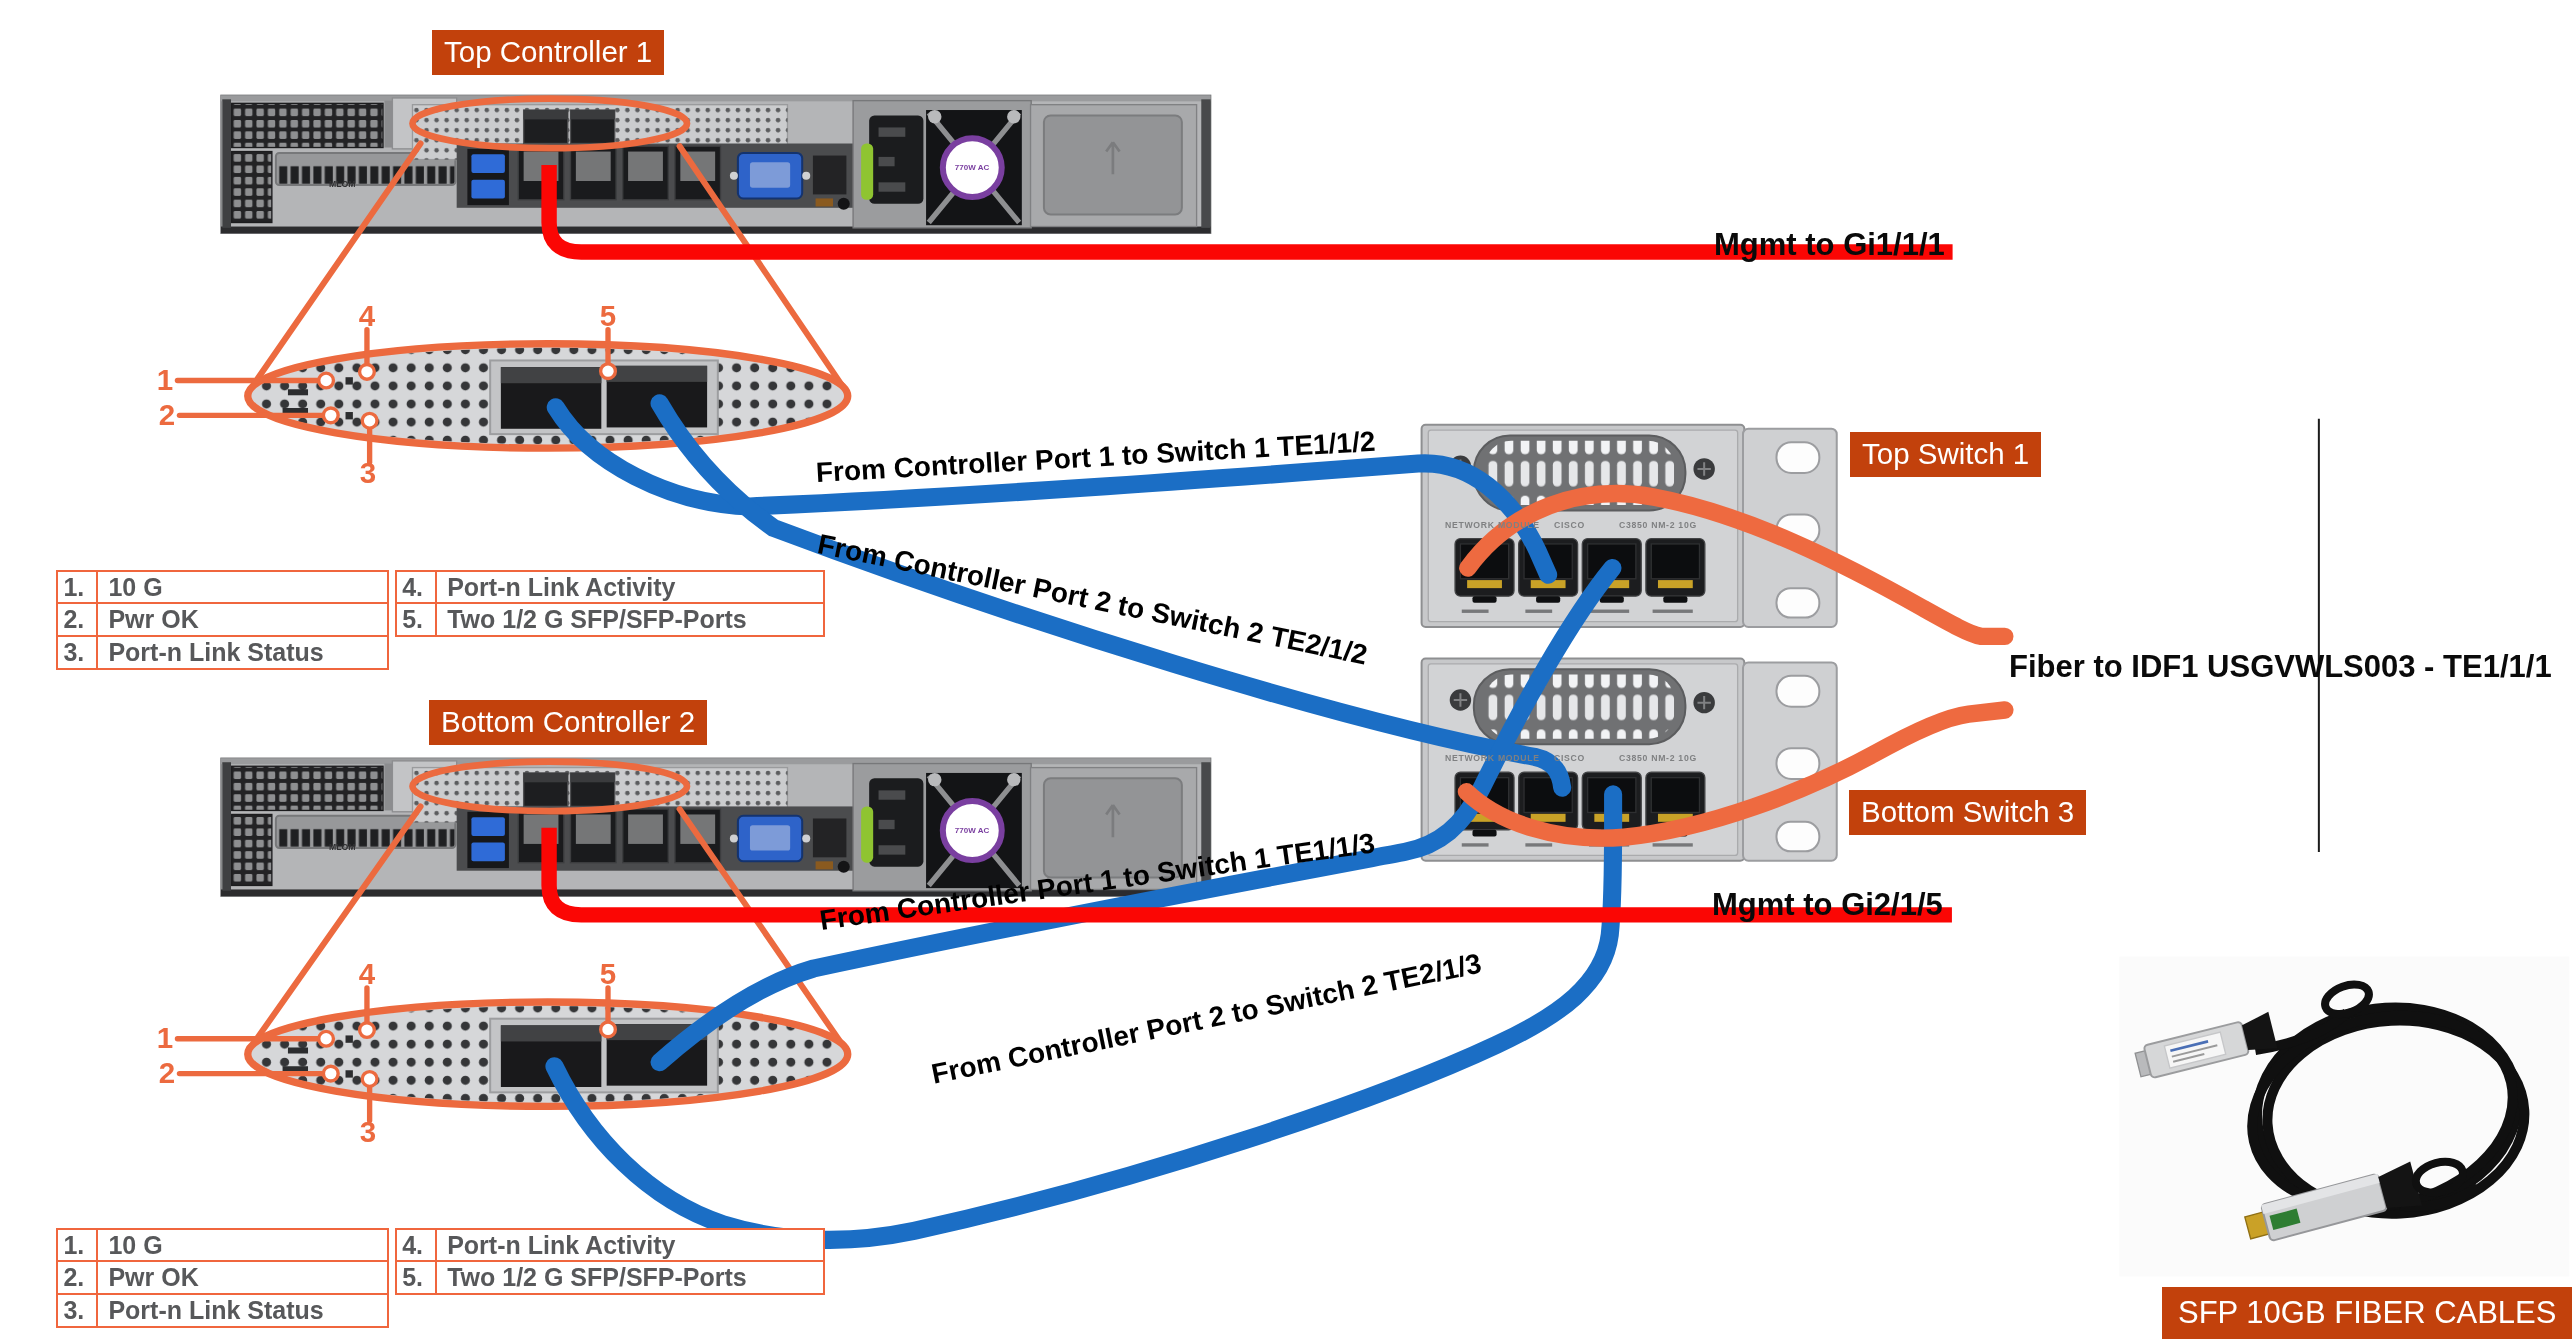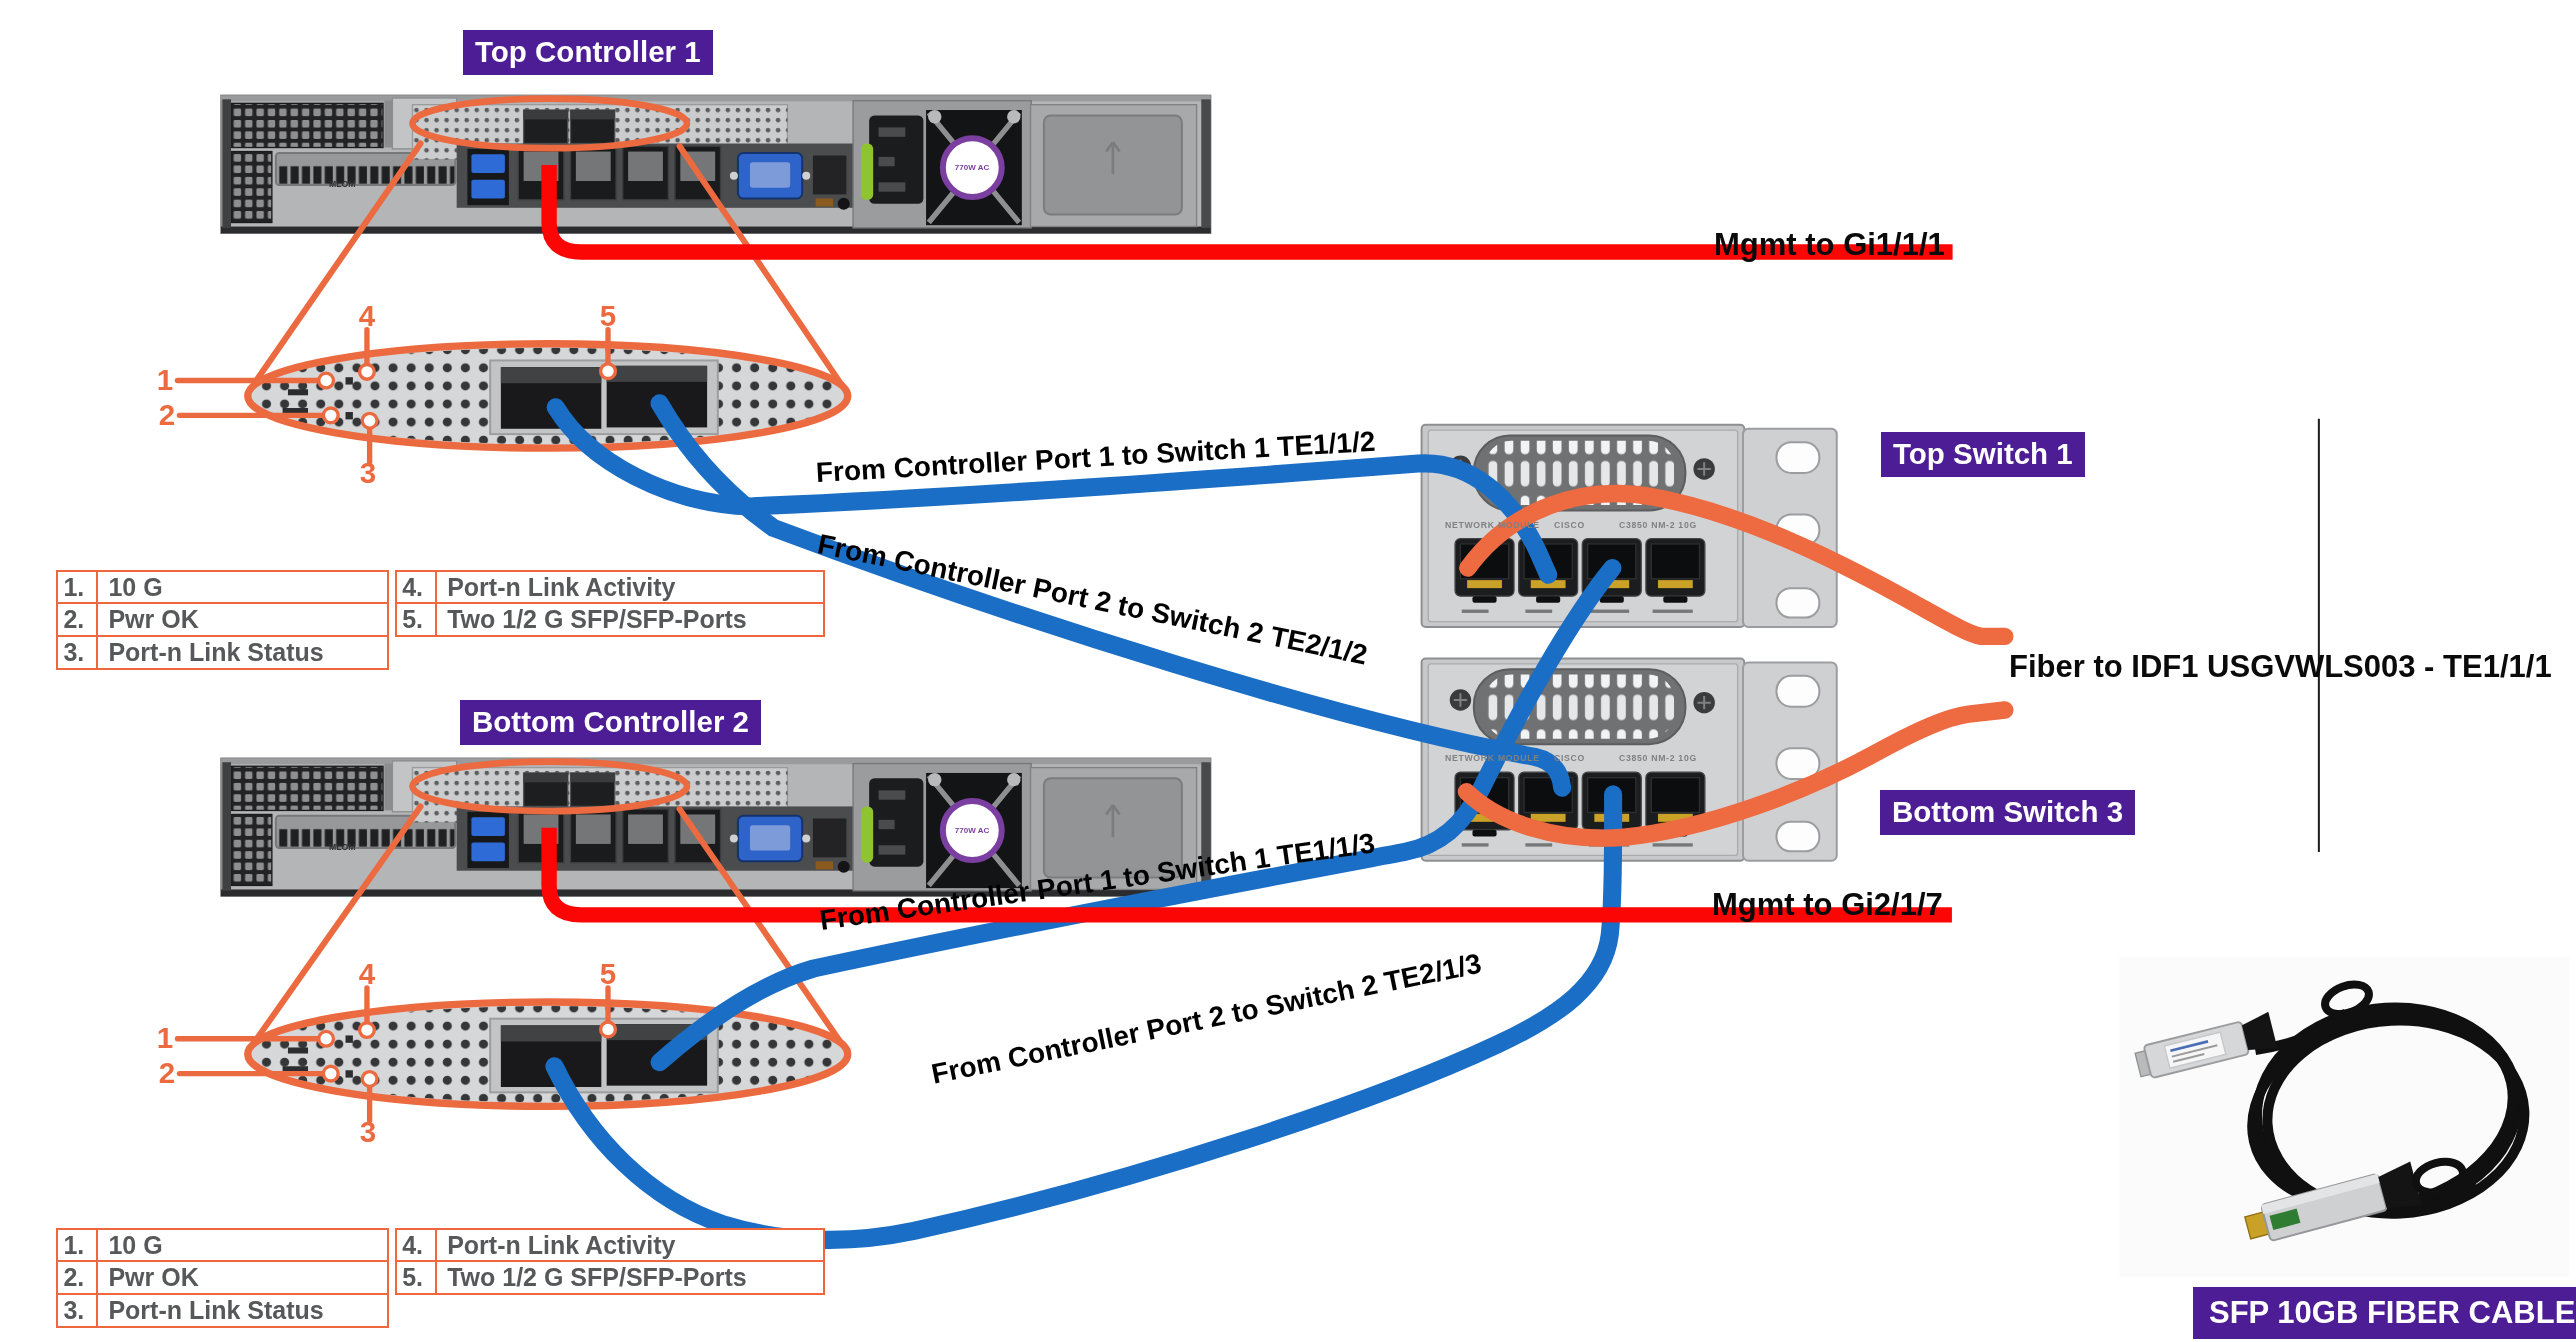--- a/index.html
+++ b/index.html
@@ -1,21 +1,21 @@
 <!DOCTYPE html>
 <html style="font-size:10.7px"><head>
 <meta charset="utf-8">
 <style>
   html,body{margin:0;padding:0;background:#fff;}
   .stage{position:relative;width:2576px;height:1343px;background:#ffffff;overflow:hidden;
          font-family:"Liberation Sans",sans-serif;}
   .abs{position:absolute;}
   .page-title{font-size:88px;font-weight:800;color:#f2673e;letter-spacing:1.3px;white-space:nowrap;}
-  .tag{background:#4c1d95;color:#ffffff;font-weight:700;font-size:29.5px;line-height:1.15;
-       padding:5.4px 12px;white-space:nowrap;margin-left:31px;}
+  .tag{background:#c2410c;color:#ffffff;font-weight:400;font-size:29.5px;line-height:1.15;
+       padding:5.4px 12px;white-space:nowrap;}
   .blabel{color:#0a0a0a;font-weight:700;font-size:31px;white-space:nowrap;margin-top:30px;}
   .cab{color:#000;font-weight:700;font-size:28px;white-space:nowrap;transform-origin:left center;}
   .callnum{color:#ec6a3f;font-weight:700;font-size:29.5px;transform:translate(-50%,-50%);}
   .legend{display:flex;align-items:flex-start;gap:5.4px;}
   .lcol{display:flex;flex-direction:column;}
   .lrow{display:flex;margin-bottom:-2.7px;}
   .lcell{border:2.7px solid #f0663d;background:#fff;color:#57585a;font-weight:700;
          font-size:25px;line-height:31px;padding:0 10px;white-space:nowrap;}
   .lnum{width:31px;margin-right:-2.7px;padding:0 2.7px 0 5.4px;}
   .llab-l{width:269px;}
@@ -270,21 +270,21 @@
   </svg>
 
 
   <div class="abs tag" style="left:432px;top:30px;">Top Controller 1</div>
   <div class="abs tag" style="left:429px;top:700px;">Bottom Controller 2</div>
   <div class="abs tag" style="left:1850px;top:432px;">Top Switch 1</div>
   <div class="abs tag" style="left:1849px;top:790px;">Bottom Switch 3</div>
   <div class="abs tag" style="left:2162px;top:1287px;font-size:31px;padding:8px 16px;">SFP 10GB FIBER CABLES</div>
 
   <div class="abs blabel" style="left:1714px;top:197px;">Mgmt to Gi1/1/1</div>
-  <div class="abs blabel" style="left:1712px;top:857px;">Mgmt to Gi2/1/7</div>
+  <div class="abs blabel" style="left:1712px;top:857px;">Mgmt to Gi2/1/5</div>
 
   <div class="abs blabel" style="left:2009px;top:619px;font-size:31px;">Fiber to IDF1 USGVWLS003 - TE1/1/1</div>
 
   <div class="abs cab" style="left:816px;top:457px;transform:rotate(-3.2deg);">From Controller Port 1 to Switch 1 TE1/1/2</div>
   <div class="abs cab" style="left:818px;top:528px;transform:rotate(11.5deg);">From Controller Port 2 to Switch 2 TE2/1/2</div>
   <div class="abs cab" style="left:820px;top:905px;transform:rotate(-8deg);">From Controller Port 1 to Switch 1 TE1/1/3</div>
   <div class="abs cab" style="left:932px;top:1059px;transform:rotate(-11.5deg);">From Controller Port 2 to Switch 2 TE2/1/3</div>
 
   <div class="abs callnum" style="left:165px;top:380px;">1</div>
   <div class="abs callnum" style="left:167px;top:415px;">2</div>

